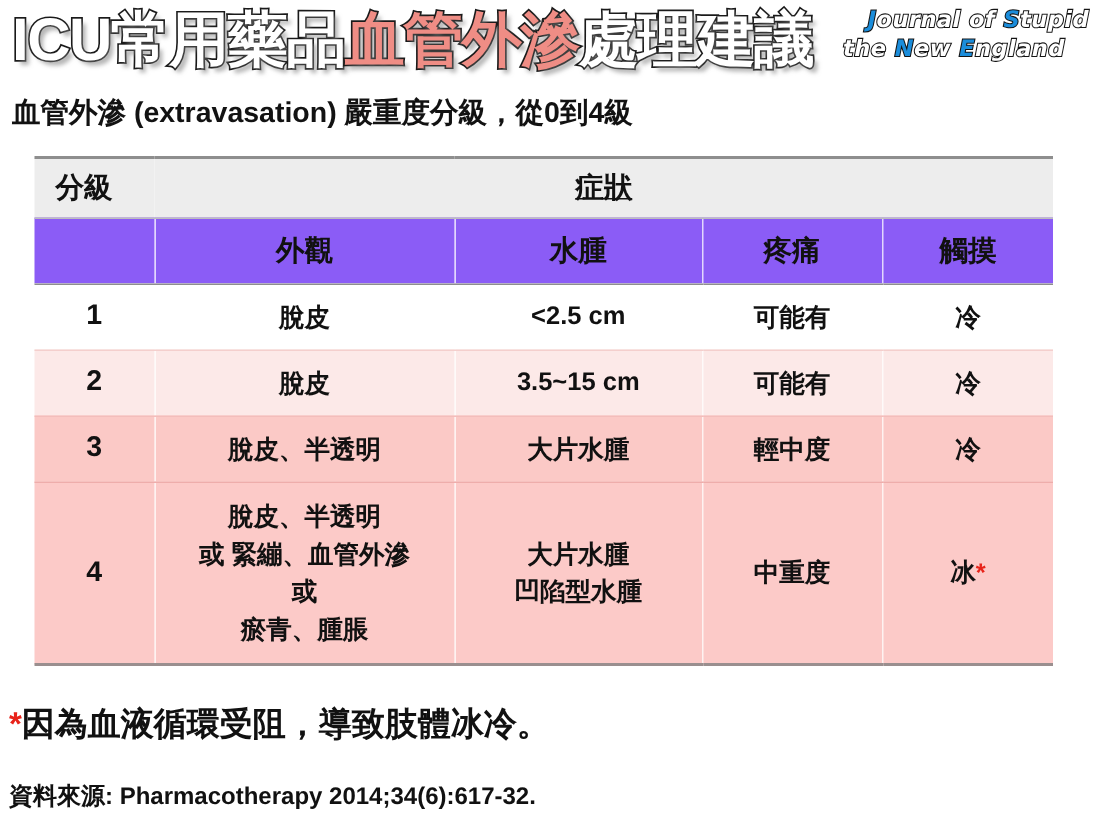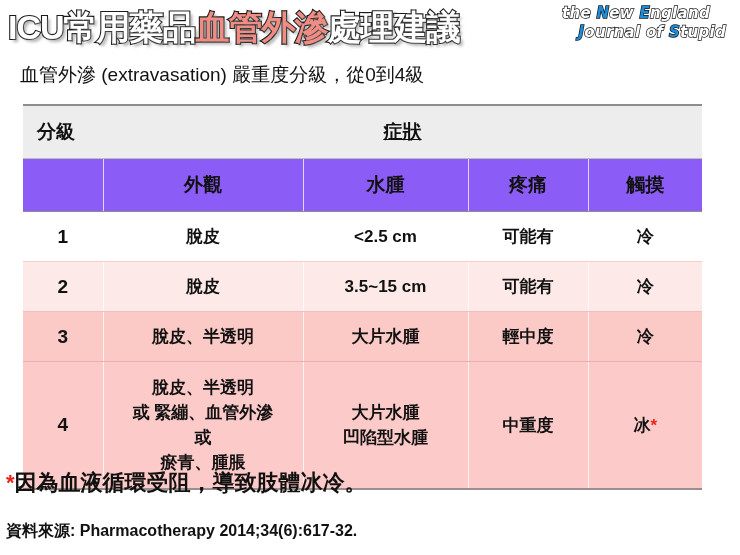--- a/index.html
+++ b/index.html
@@ -18,21 +18,21 @@
   
   .title-band {
     position: absolute;
     left: 0; top: 0;
     width: 740px; height: 58px;
   }
   .main-title {
     position: absolute;
     left: 8px;
     top: 2px;
-    font-size: 34px;
+    font-size: 40px;
     font-weight: bold;
     letter-spacing: -1px;
     white-space: nowrap;
     line-height: 50px;
   }
   .main-title .seg {
     display: inline-block;
   }
   
   .seg.white {
@@ -74,42 +74,42 @@
   }
   .logo .low {
     color: #ffffff;
     -webkit-text-stroke: 1.4px #141414;
     paint-order: stroke fill;
   }
 
   
   .subtitle {
     position: absolute;
-    left: 20px;
+    left: 8px;
     top: 62px;
     font-size: 19px;
-    font-weight: normal;
+    font-weight: bold;
     color: #121212;
     white-space: nowrap;
   }
 
   
   .grade-table {
     position: absolute;
     left: 23px;
     top: 104px;
     width: 679px;
     border-collapse: collapse;
     table-layout: fixed;
     font-size: 17px;
     font-weight: bold;
     color: #111111;
   }
   .grade-table td, .grade-table th {
-    padding: 13px;
+    padding: 0;
     margin: 0;
     text-align: center;
     vertical-align: middle;
     font-weight: bold;
   }
 
   col.c-grade   { width: 80px; }
   col.c-look    { width: 200px; }
   col.c-edema   { width: 165px; }
   col.c-pain    { width: 120px; }
@@ -180,25 +180,25 @@
 </head>
 <body>
 
 <div class="title-band">
 
   <div class="main-title">
     <span class="seg white">ICU常用藥品</span><span class="seg red">血管外滲</span><span class="seg white">處理建議</span>
   </div>
 
   <div class="logo">
+    <div class="line line2">
+      <span class="cap">J</span><span class="low">ournal of </span><span class="cap">S</span><span class="low">tupid</span>
+    </div>
     <div class="line line1">
       <span class="low">t</span><span class="low">h</span><span class="low">e </span><span class="cap">N</span><span class="low">ew </span><span class="cap">E</span><span class="low">ngland</span>
-    </div>
-    <div class="line line2">
-      <span class="cap">J</span><span class="low">ournal of </span><span class="cap">S</span><span class="low">tupid</span>
     </div>
   </div>
 </div>
 
 <div class="subtitle">血管外滲 (extravasation) 嚴重度分級，從0到4級</div>
 
 <table class="grade-table">
   <colgroup>
     <col class="c-grade">
     <col class="c-look">

